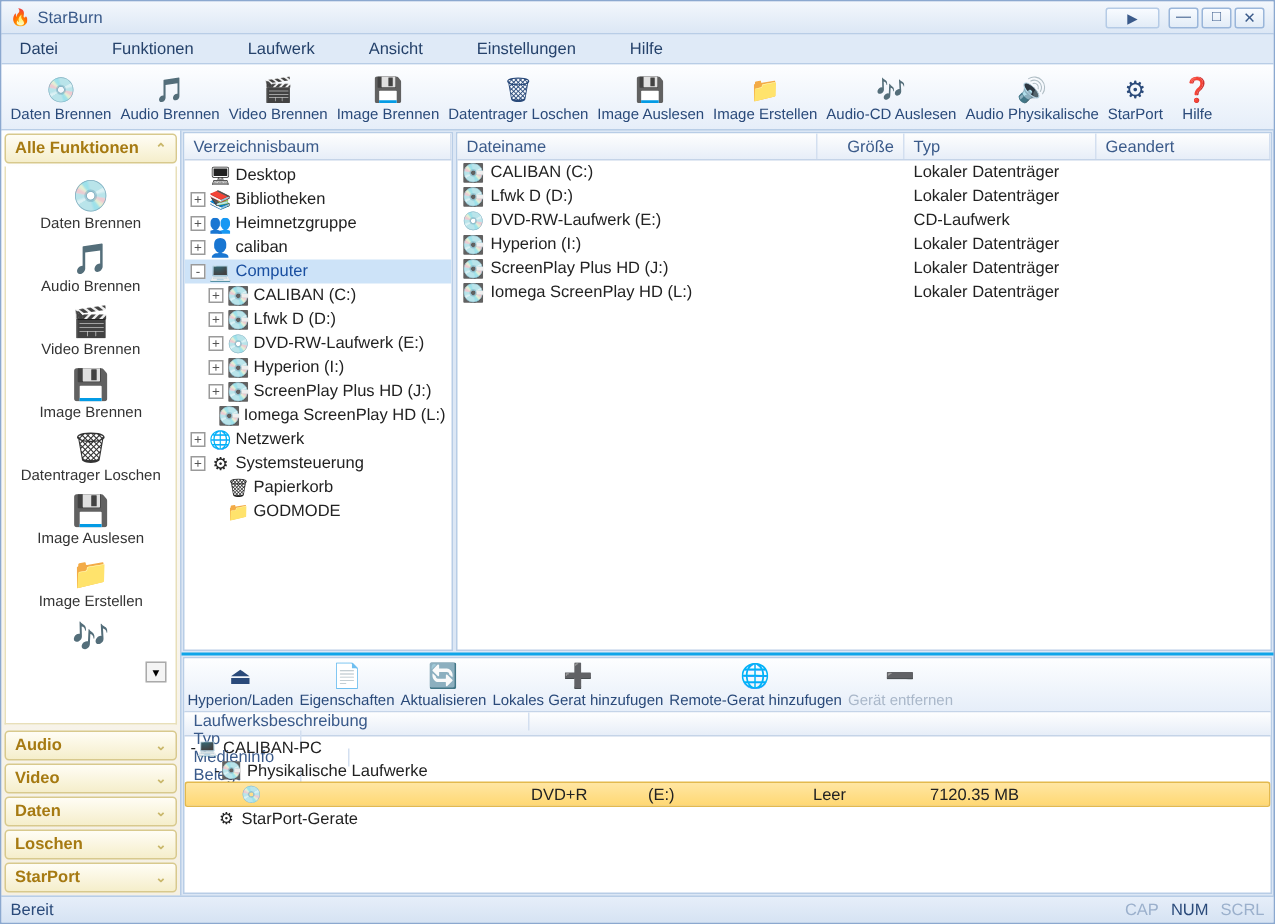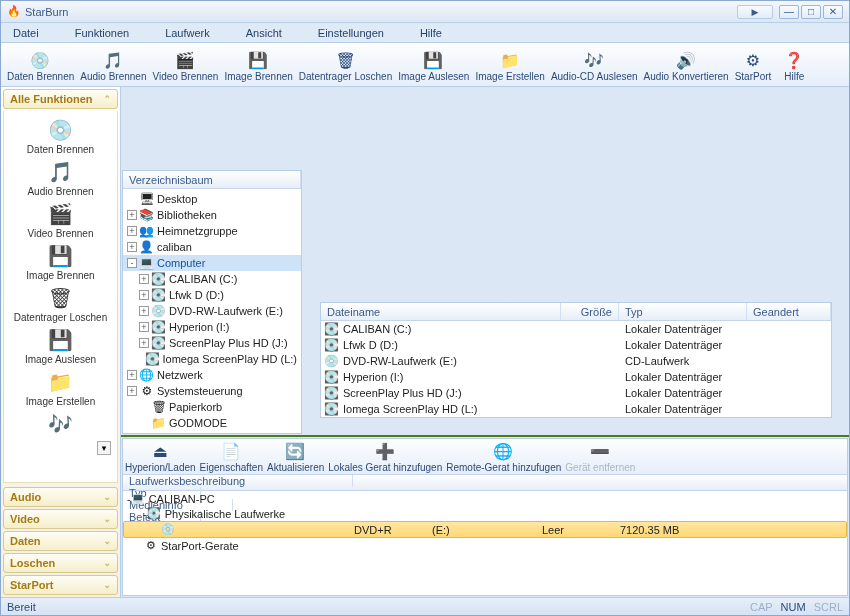--- a/index.html
+++ b/index.html
@@ -20,23 +20,23 @@
 .body-row { flex: 1; display: flex; min-height: 0; }
 .leftpanel { width: 120px; background: linear-gradient(#fefefe,#f5f0e3); border-right: 1px solid #b8cde6; display: flex; flex-direction: column; overflow: hidden; }
 .cat { border: 1px solid #d8c98d; margin: 2px; border-radius: 3px; background: linear-gradient(#fffdf5,#f5eecb); cursor: pointer; display: flex; align-items: center; padding: 3px 6px; color: #a67a12; font-weight: bold; font-size: 11px; }
 .cat .chev { margin-left: auto; color: #c9b76a; font-size: 9px; }
 .cat-body { background: #fff; flex: 1; overflow: hidden; display: flex; flex-direction: column; align-items: center; padding: 4px 0; margin: 0 2px 2px 2px; border: 1px solid #e8dfb9; border-top: none; }
 .cat-item { display: flex; flex-direction: column; align-items: center; margin: 2px 0; cursor: pointer; color: #333; }
 .cat-item .ico { width: 32px; height: 26px; display:flex; align-items:center; justify-content:center; font-size: 20px; }
 .cat-item .lbl { font-size: 10px; margin-top: 1px; white-space: nowrap; }
 .scrollbtn { align-self: flex-end; margin: 2px 6px 0 0; width: 14px; height: 14px; border: 1px solid #aaa; background: #f4f4f4; display:flex; align-items:center; justify-content:center; font-size:9px; cursor:pointer;}
 .main { flex: 1; display: flex; flex-direction: column; min-width: 0; }
-.upper { flex: 1; display: flex; min-height: 0; border-bottom: 2px solid #4d7c0f; align-items: flex-end; }
+.upper { flex: 1; display: flex; min-height: 0; border-bottom: 2px solid #0ea5e9; }
 .treepane { width: 180px; display: flex; flex-direction: column; background: #fff; border: 1px solid #b8cde6; margin: 1px; }
-.listpane { flex: 1; display: flex; flex-direction: column; background: #fff; border: 1px solid #b8cde6; margin: 17px; }
+.listpane { flex: 1; display: flex; flex-direction: column; background: #fff; border: 1px solid #b8cde6; margin: 1px; }
 .col-header { height: 18px; background: linear-gradient(#fefefe,#e7eef8); border-bottom: 1px solid #c5d4e8; display: flex; align-items: center; color: #3a5a8a; font-size: 11px; }
 .col-header .col { padding: 0 6px; border-right: 1px solid #d3dff0; height: 100%; display: flex; align-items: center; }
 .tree { flex: 1; overflow: auto; padding: 2px 0; }
 .tree-row { display: flex; align-items: center; padding: 1px 4px; color: #222; cursor: pointer; white-space: nowrap; }
 .tree-row .expander { width: 10px; height: 10px; border: 1px solid #9a9a9a; display: inline-flex; align-items: center; justify-content: center; font-size: 9px; color: #555; margin-right: 2px; line-height: 1; background: #fff; }
 .tree-row .noexp { width: 12px; display: inline-block; }
 .tree-row .ico { width: 16px; display: inline-flex; justify-content: center; margin-right: 2px; font-size: 12px; }
 .tree-row.sel { background: #cde3f8; color: #1a4fa0; }
 .ind1 { padding-left: 16px; }
 .filelist { flex: 1; overflow: auto; }
@@ -107,21 +107,21 @@
       <div class="tool">
         <div class="ico">📁</div>
         <div class="lbl">Image Erstellen</div>
       </div>
       <div class="tool">
         <div class="ico">🎶</div>
         <div class="lbl">Audio-CD Auslesen</div>
       </div>
       <div class="tool">
         <div class="ico">🔊</div>
-        <div class="lbl">Audio Konvertieren</div>
+        <div class="lbl">Audio Physikalische</div>
       </div>
       <div class="tool">
         <div class="ico">⚙</div>
         <div class="lbl">StarPort</div>
       </div>
       <div class="tool">
         <div class="ico">❓</div>
         <div class="lbl">Hilfe</div>
       </div>
     </div>

